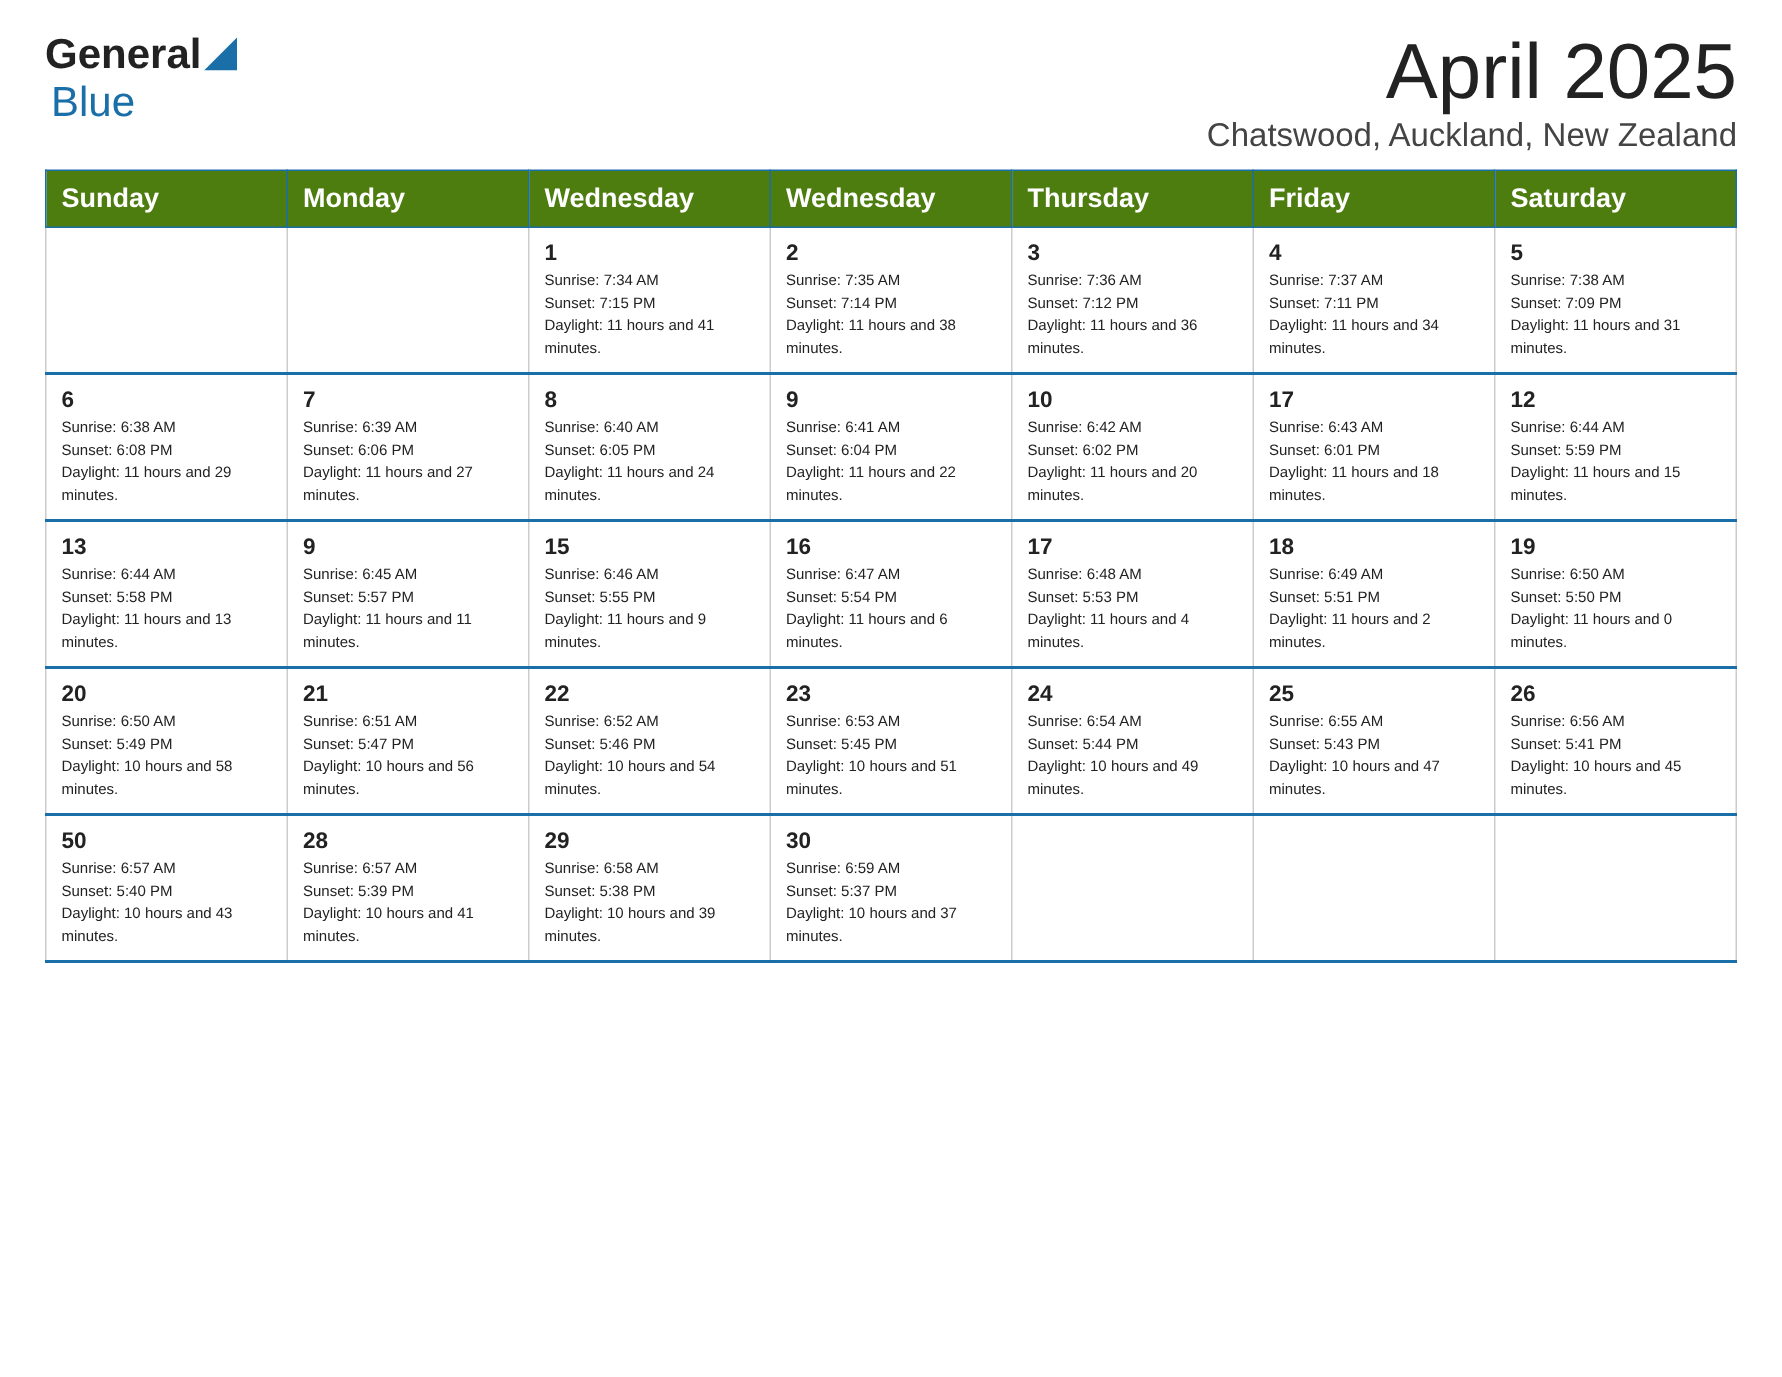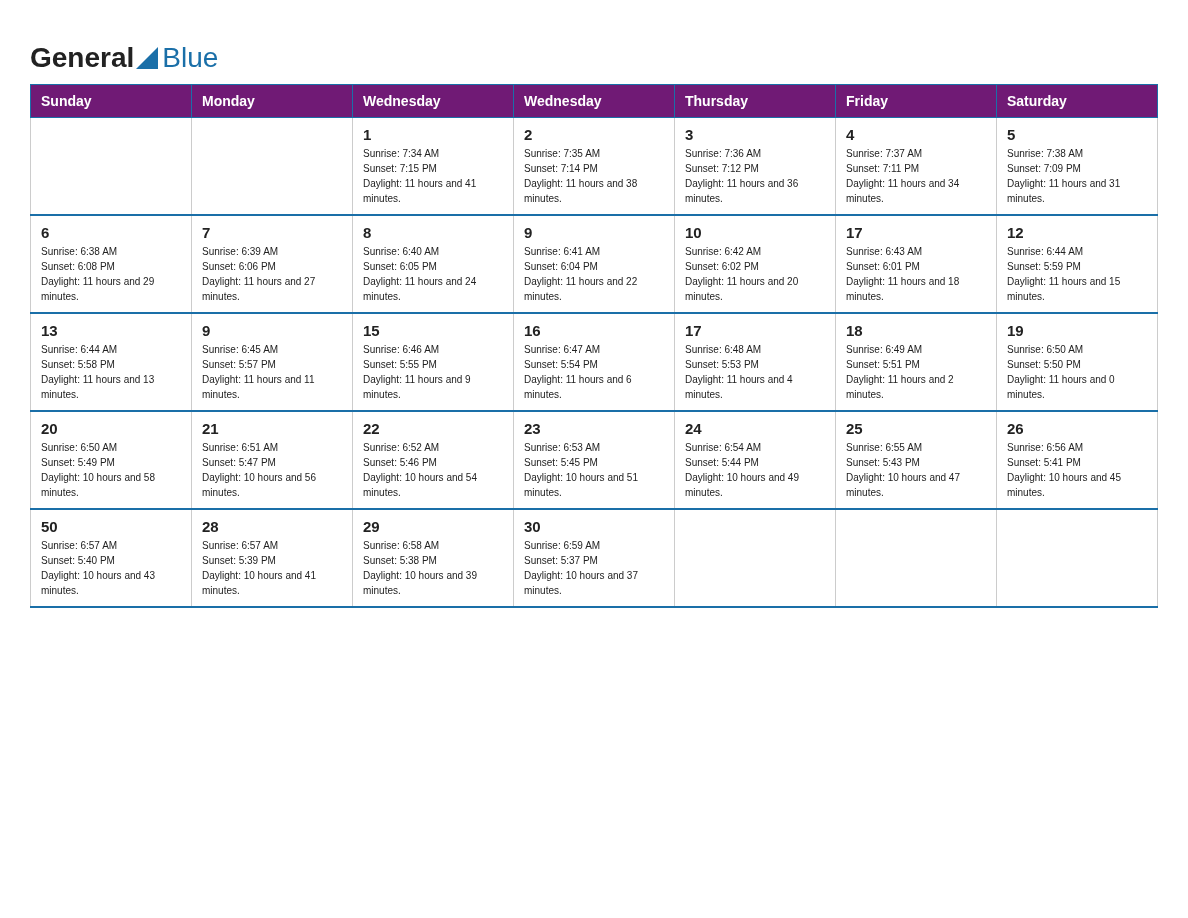--- a/index.html
+++ b/index.html
@@ -12,23 +12,22 @@
       padding: 20px 30px;
     }
     .header {
       display: flex;
       justify-content: space-between;
       align-items: flex-start;
       margin-bottom: 10px;
     }
     .logo {
       display: flex;
-      flex-direction: row;
+      flex-direction: column;
       align-items: flex-start;
-      margin-top: 22px;
     }
     .logo-row {
       display: flex;
       align-items: center;
     }
     .title-block {
       text-align: right;
     }
     .title-block h1 {
       font-size: 52px;
@@ -40,23 +39,23 @@
       font-size: 22px;
       font-weight: normal;
       color: #444;
     }
     .calendar {
       width: 100%;
       border-collapse: collapse;
       margin-top: 8px;
     }
     .calendar thead th {
-      background-color: #701a75;
+      background-color: #4d7c0f;
       color: #fff;
-      font-size: 14px;
+      font-size: 18px;
       font-weight: bold;
       padding: 8px 10px;
       text-align: left;
       border: 1px solid #1a6fa8;
     }
     .calendar tbody td {
       vertical-align: top;
       padding: 8px 10px;
       border: 1px solid #ccc;
       font-size: 13px;
@@ -91,20 +90,24 @@
     <div class="logo-row">
       <span style="font-size:28px;font-weight:bold;color:#222;">General</span>
       <svg width="22" height="22" viewBox="0 0 22 22" style="display:inline-block;vertical-align:middle;margin-left:2px;">
         <polygon points="0,22 22,22 22,0" fill="#1a6fa8"></polygon>
       </svg>
     </div>
     <div>
       <span style="font-size:28px;font-weight:normal;color:#1a6fa8;margin-left:4px;">Blue</span>
     </div>
   </div>
+  <div class="title-block">
+    <h1>April 2025</h1>
+    <h2>Chatswood, Auckland, New Zealand</h2>
+  </div>
 </div>
 
 <table class="calendar">
   <thead>
     <tr>
 
     <th>Sunday</th>
         <th>Monday</th>
         <th>Wednesday</th>
         <th>Wednesday</th>

